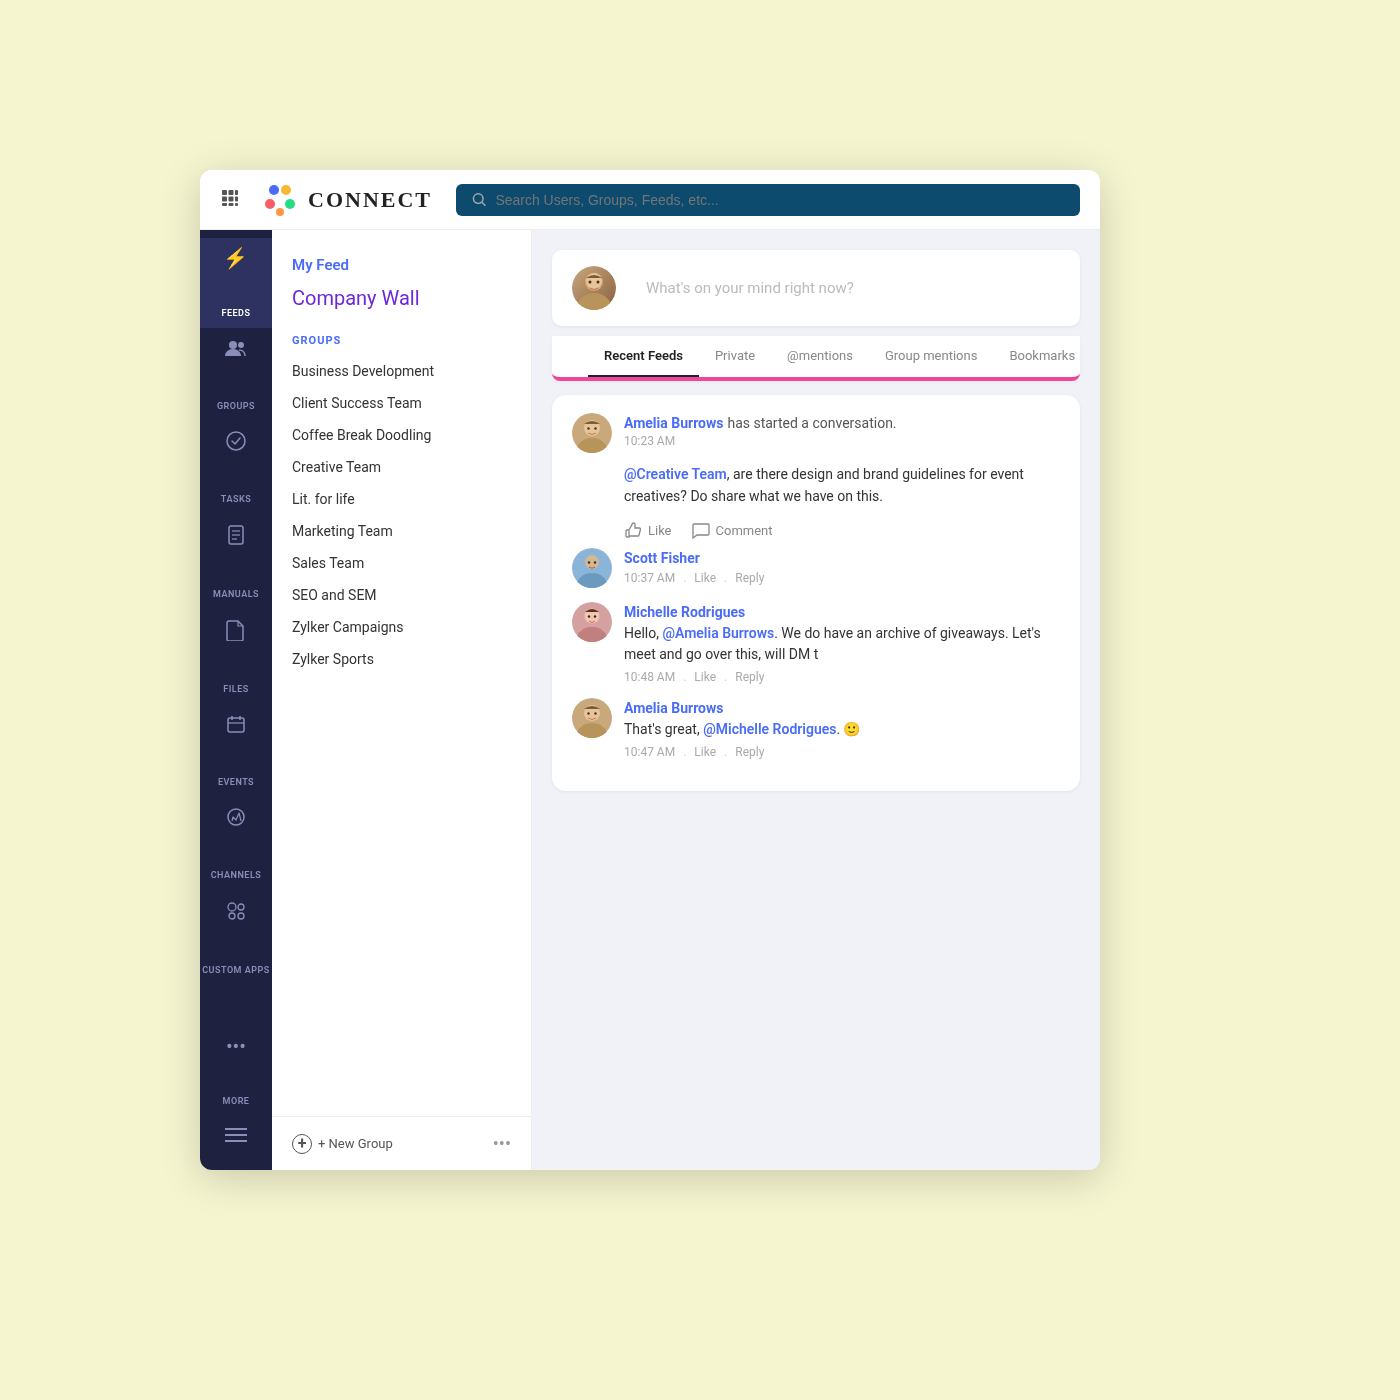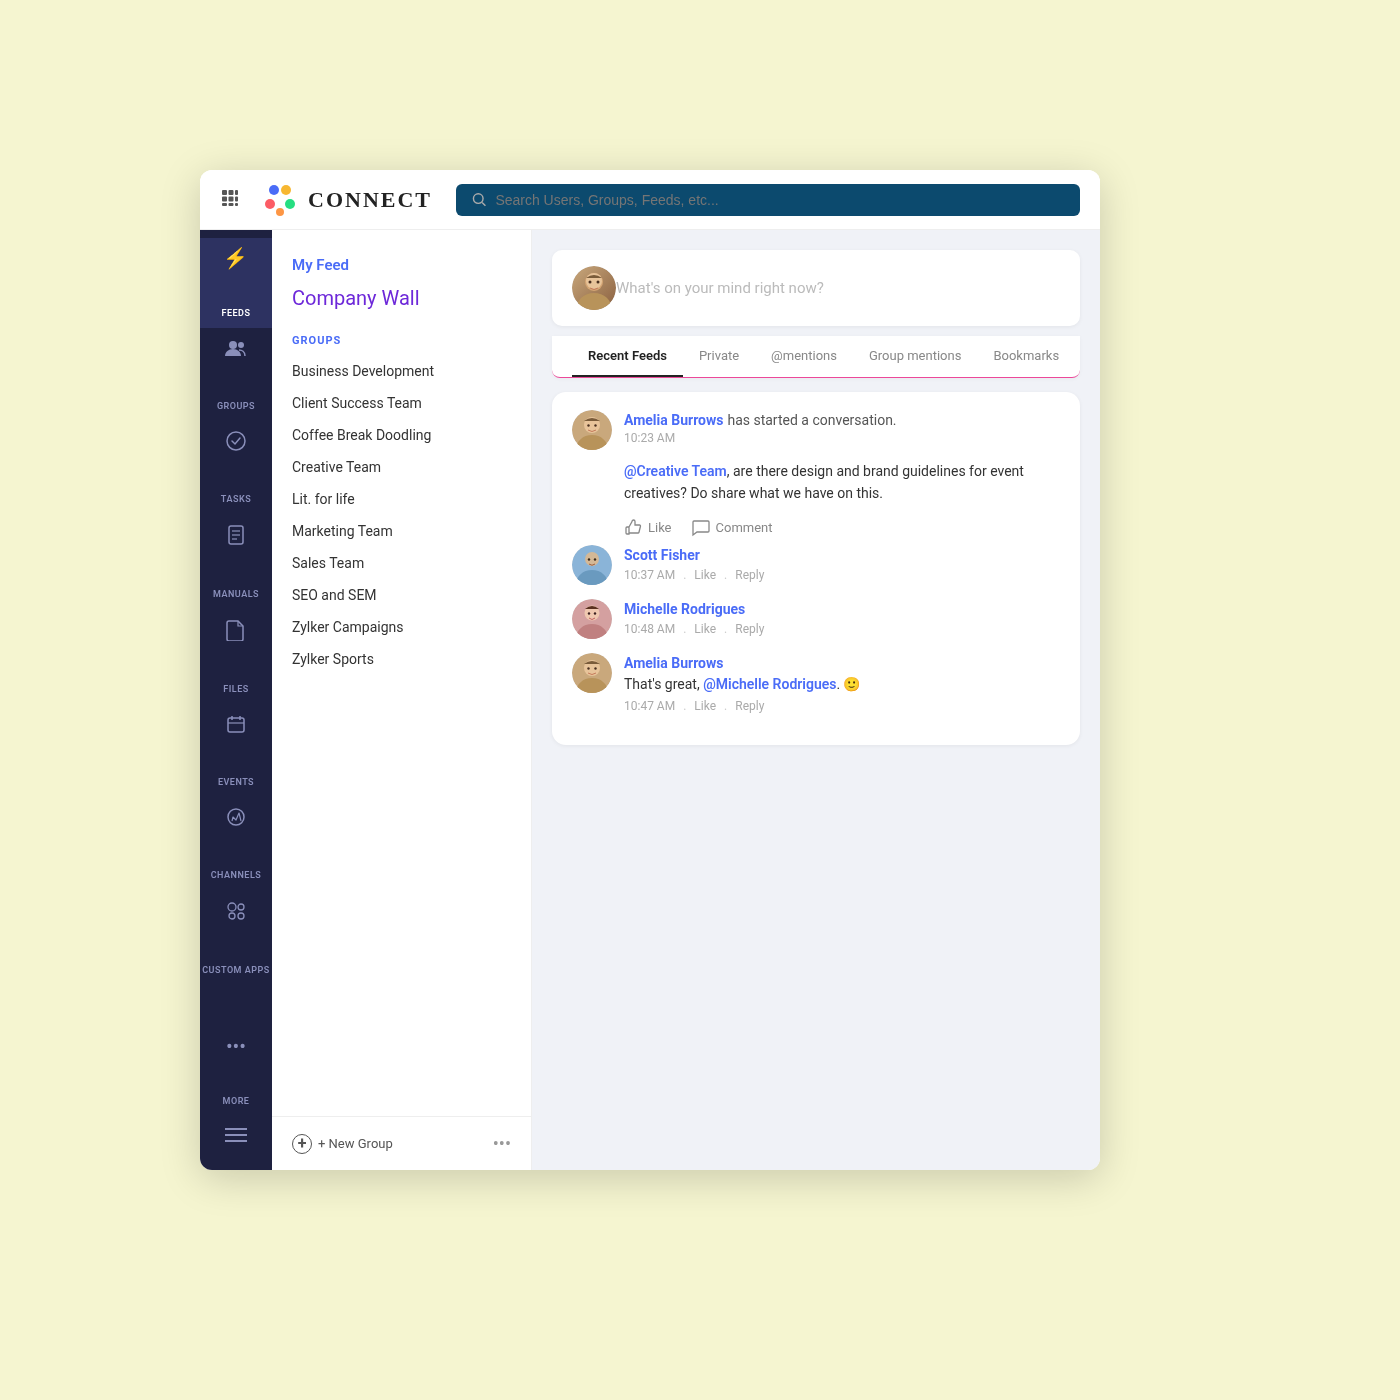--- a/index.html
+++ b/index.html
@@ -212,21 +212,21 @@
       display: flex;
       flex-direction: column;
     }
     .post-box {
       background: #fff;
       margin: 20px 20px 10px 20px;
       border-radius: 10px;
       padding: 16px 20px;
       display: flex;
       align-items: center;
-      gap: 0;
+      gap: 30px;
       box-shadow: 0 1px 4px rgba(0,0,0,0.06);
     }
     .avatar {
       width: 44px;
       height: 44px;
       border-radius: 50%;
       background: #ddd;
       object-fit: cover;
       flex-shrink: 0;
       overflow: hidden;
@@ -258,24 +258,24 @@
     }
     .post-placeholder {
       color: #bbb;
       font-size: 15px;
     }
     
     .feed-tabs {
       background: #fff;
       margin: 0 20px 8px 20px;
       border-radius: 0 0 8px 8px;
-      padding: 0 20px;
+      padding: 0 36px;
       display: flex;
       gap: 0;
-      border-bottom: 1px solid #ec4899;
+      border-bottom: 4px solid #ec4899;
       box-shadow: 0 1px 4px rgba(0,0,0,0.04);
     }
     .feed-tab {
       padding: 12px 16px;
       font-size: 13px;
       color: #888;
       cursor: pointer;
       border-bottom: 2px solid transparent;
       white-space: nowrap;
     }
@@ -633,20 +633,21 @@
                     <circle cx="20" cy="14" r="7.5" fill="#f0c8b0"></circle>
                     <path d="M13 10 Q20 4 27 10" fill="#5a3020"></path>
                     <circle cx="17" cy="14.5" r="1.2" fill="#3a2020"></circle>
                     <circle cx="23" cy="14.5" r="1.2" fill="#3a2020"></circle>
                     <path d="M17 19 Q20 22 23 19" stroke="#c06060" stroke-width="1" fill="none"></path>
                     <path d="M4 40c0-9 7-15 16-15s16 6 16 15" fill="#c08080"></path>
                   </svg>
                 </div>
         <div class="comment-content">
           <span class="comment-author">Michelle Rodrigues</span>
+          <div class="comment-body"><span>Hello, </span><span class="mention">@Amelia Burrows</span><span>. We do have an archive of giveaways. Let's meet and go over this, will DM t</span></div>
           <div class="comment-footer">
             <span>10:48 AM</span>
             <span class="dot-sep">.</span>
             <span class="link-action">Like</span>
             <span class="dot-sep">.</span>
             <span class="link-action">Reply</span>
           </div>
         </div>
       </div>
       <div class="comment-item">

